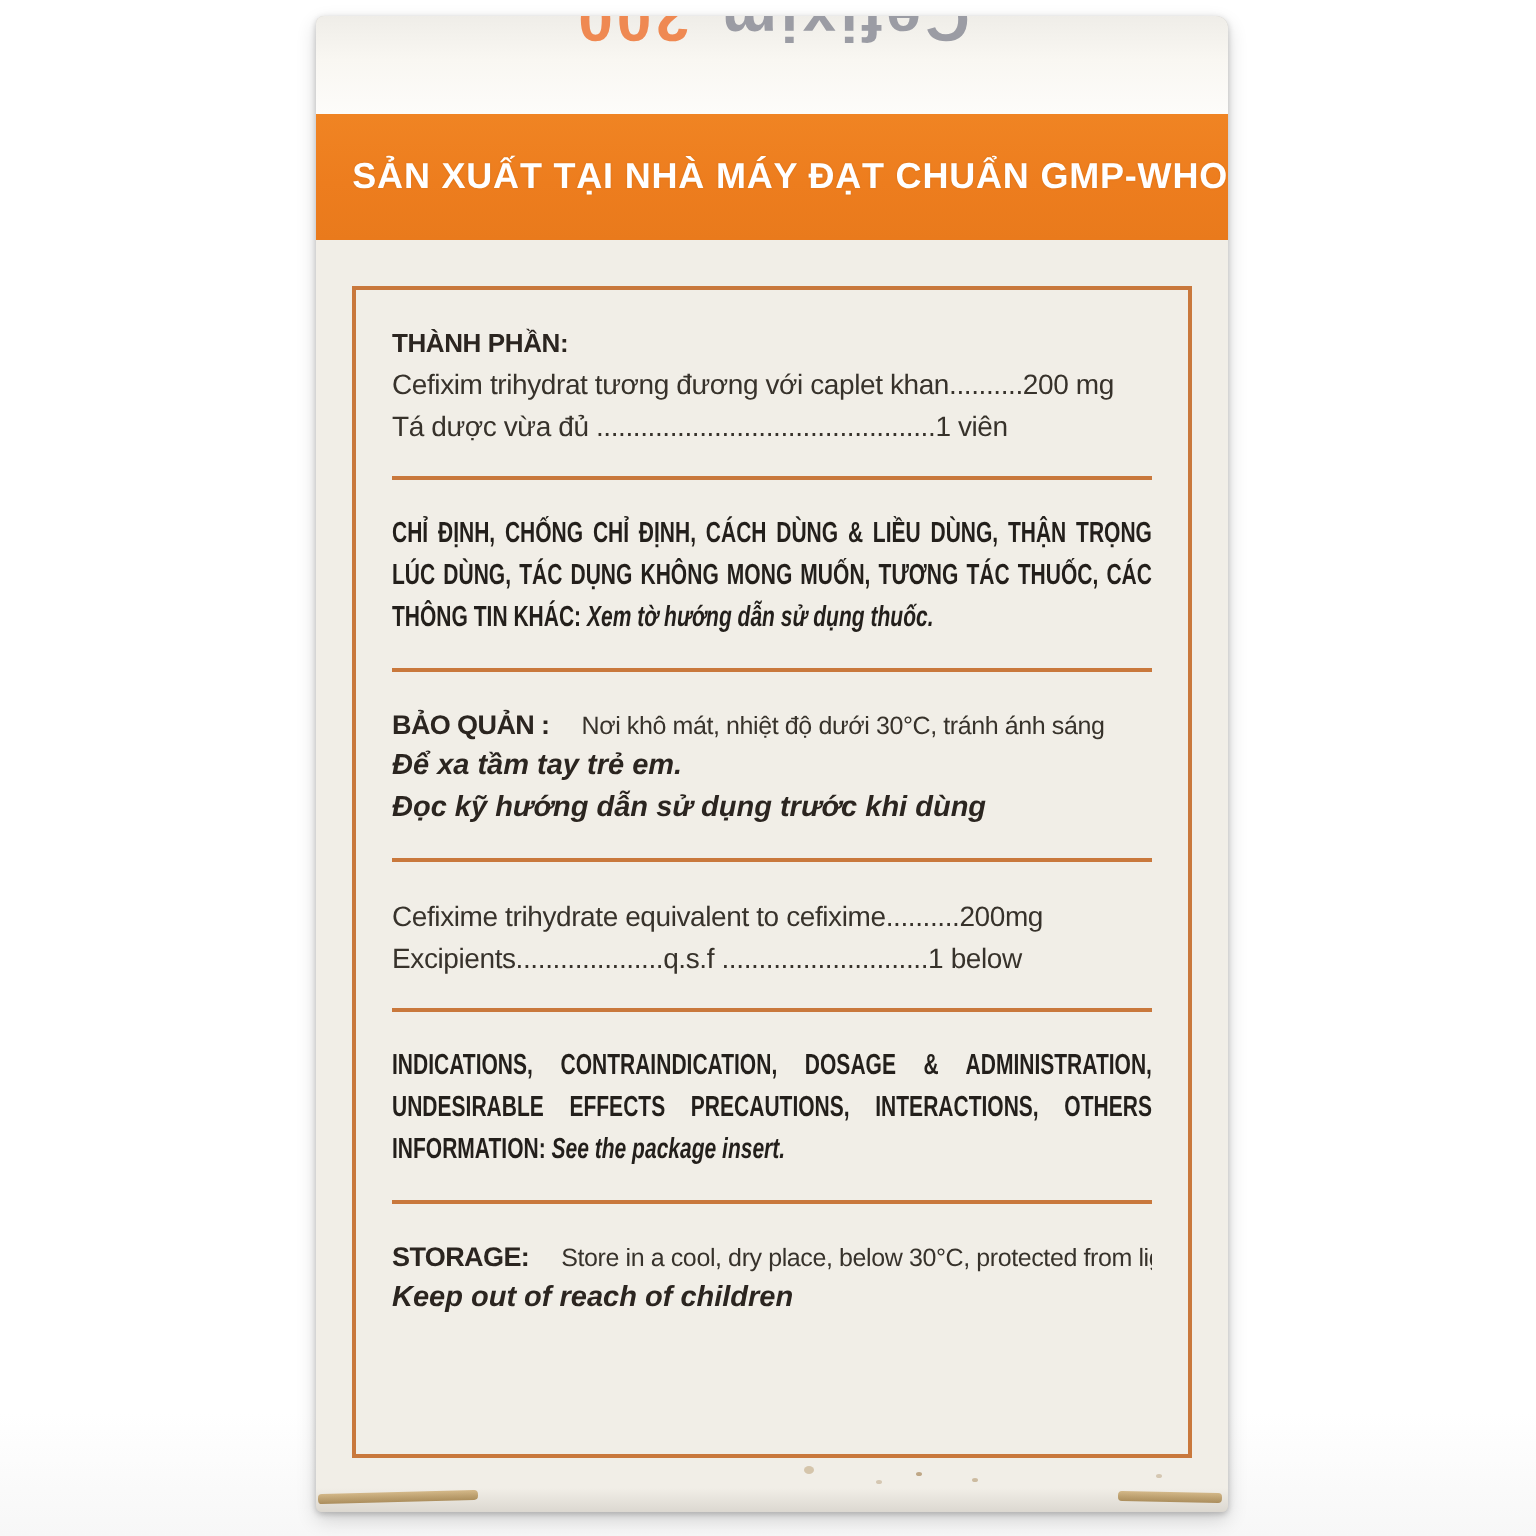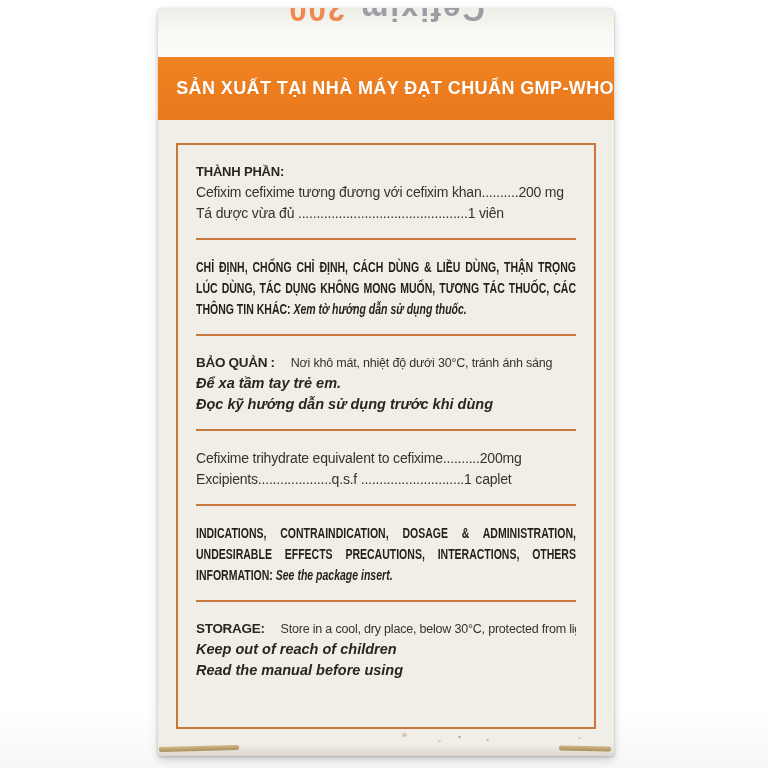--- a/index.html
+++ b/index.html
@@ -167,21 +167,21 @@
 
     <div class="banner">
       <span>SẢN XUẤT TẠI NHÀ MÁY ĐẠT CHUẨN GMP-WHO</span>
     </div>
 
     <div class="panel">
       <div class="frame">
 
         <section>
           <h3 class="vn-head">THÀNH PHẦN:</h3>
-          <p class="line">Cefixim cefixime tương đương với cefixim khan..........200 mg</p>
+          <p class="line">Cefixim trihydrat tương đương với caplet khan..........200 mg</p>
           <p class="line">Tá dược vừa đủ ..............................................1 viên</p>
         </section>
 
         <hr class="divider">
 
         <section>
           <p class="cond"><span>CHỈ ĐỊNH, CHỐNG CHỈ ĐỊNH, CÁCH DÙNG &amp; LIỀU DÙNG, THẬN TRỌNG LÚC DÙNG, TÁC DỤNG KHÔNG MONG MUỐN, TƯƠNG TÁC THUỐC, CÁC THÔNG TIN KHÁC: </span><span class="note">Xem tờ hướng dẫn sử dụng thuốc.</span></p>
         </section>
 
         <hr class="divider">
@@ -189,35 +189,34 @@
         <section>
           <p class="kv-line"><b>BẢO QUẢN :</b><span>Nơi khô mát, nhiệt độ dưới 30°C, tránh ánh sáng</span></p>
           <p class="bi">Để xa tầm tay trẻ em.</p>
           <p class="bi">Đọc kỹ hướng dẫn sử dụng trước khi dùng</p>
         </section>
 
         <hr class="divider">
 
         <section>
           <p class="line">Cefixime trihydrate equivalent to cefixime..........200mg</p>
-          <p class="line">Excipients....................q.s.f ............................1 caplet</p>
+          <p class="line">Excipients....................q.s.f ............................1 below</p>
         </section>
 
         <hr class="divider">
 
         <section>
           <p class="cond"><span>INDICATIONS, CONTRAINDICATION, DOSAGE &amp; ADMINISTRATION, UNDESIRABLE EFFECTS PRECAUTIONS, INTERACTIONS, OTHERS INFORMATION: </span><span class="note">See the package insert.</span></p>
         </section>
 
         <hr class="divider">
 
         <section>
           <p class="kv-line"><b>STORAGE:</b><span>Store in a cool, dry place, below 30°C, protected from light.</span></p>
           <p class="bi">Keep out of reach of children</p>
-          <p class="bi">Read the manual before using</p>
         </section>
 
       </div>
     </div>
 
     <div class="specks"></div>
     <div class="tab l"></div>
     <div class="tab r"></div>
     <div class="bottom-shade"></div>
   </div>

